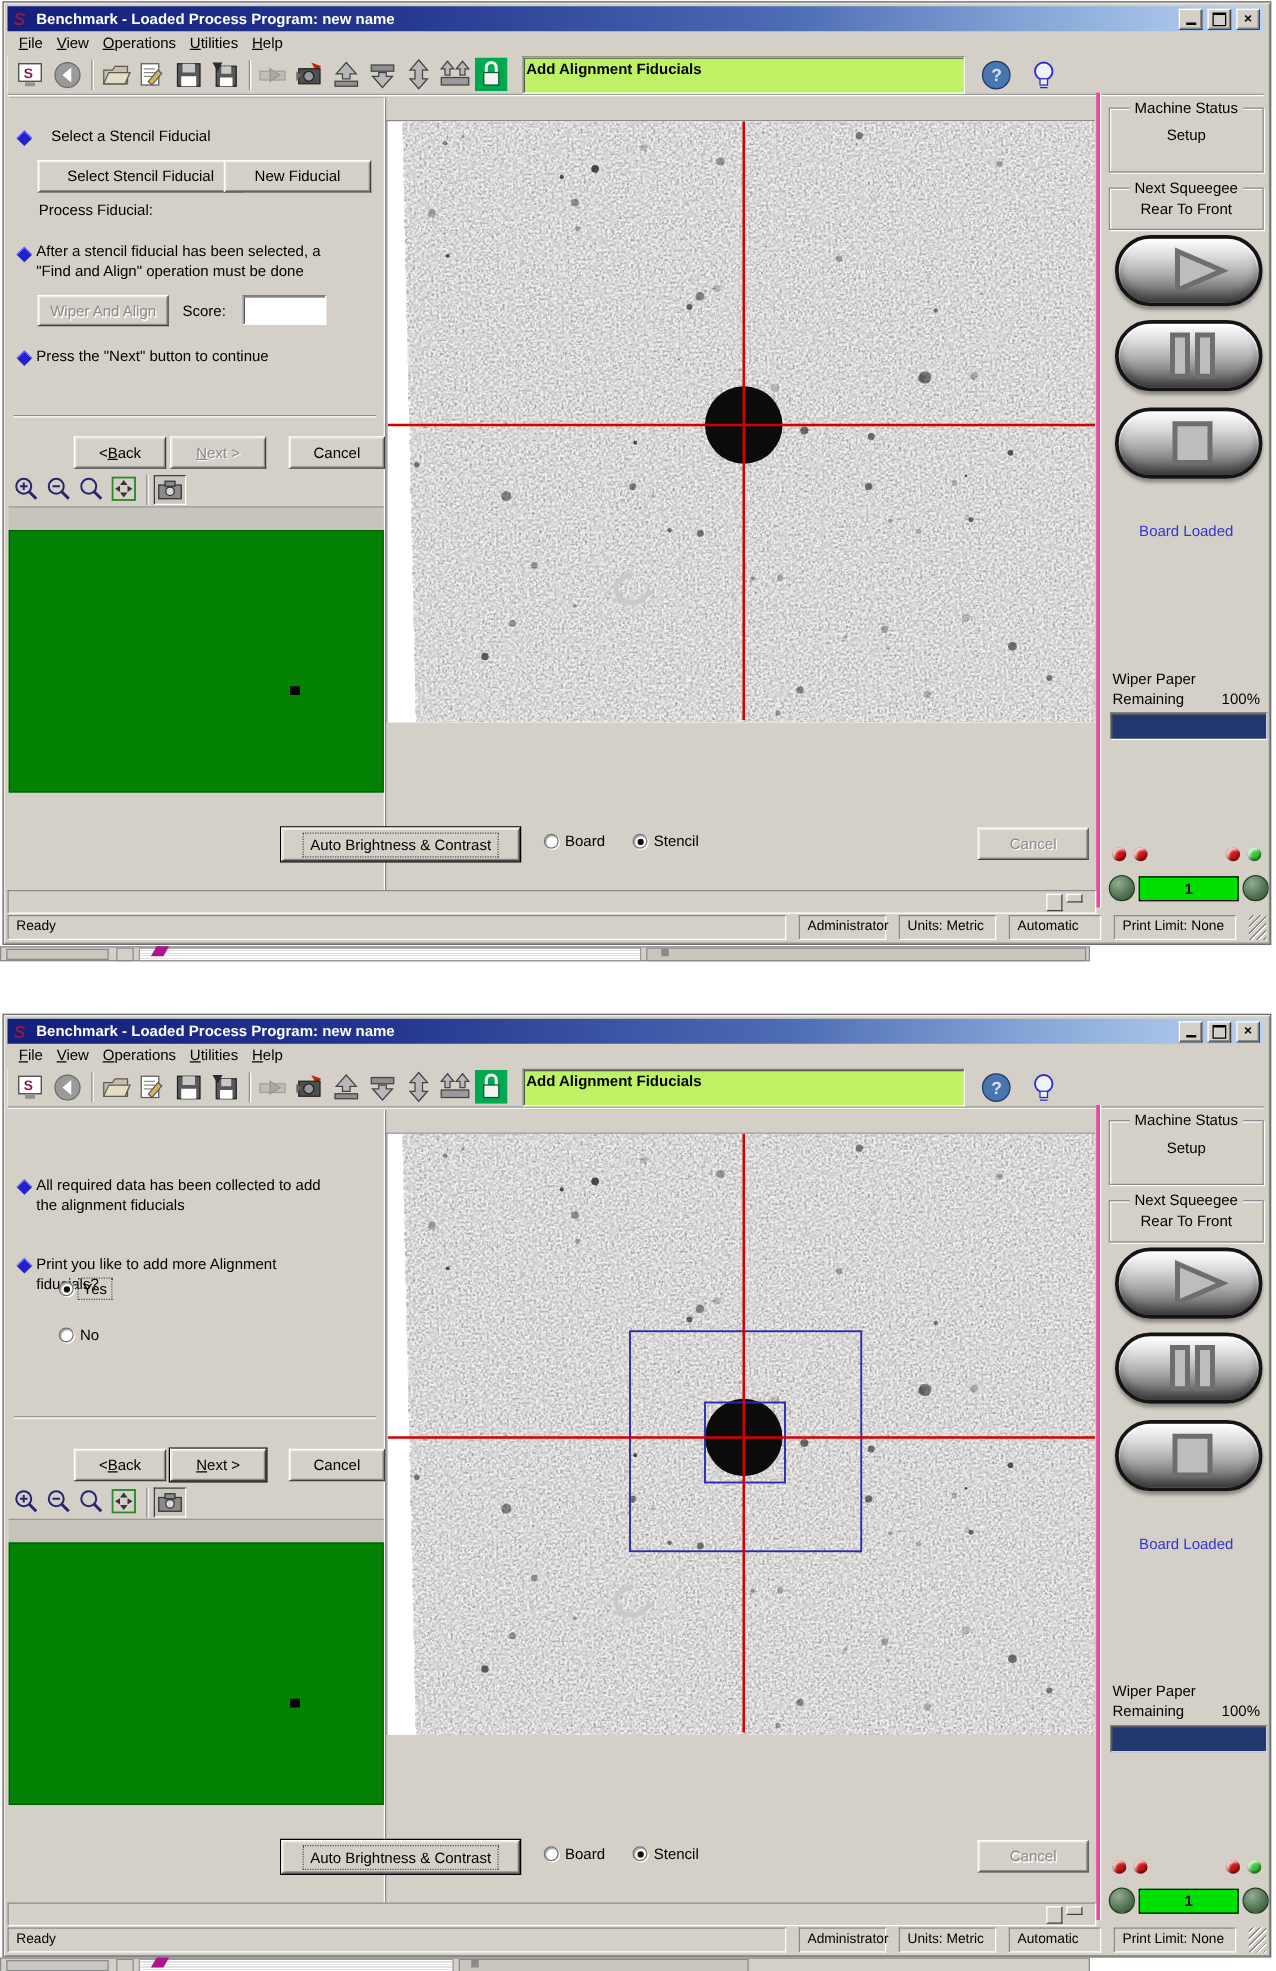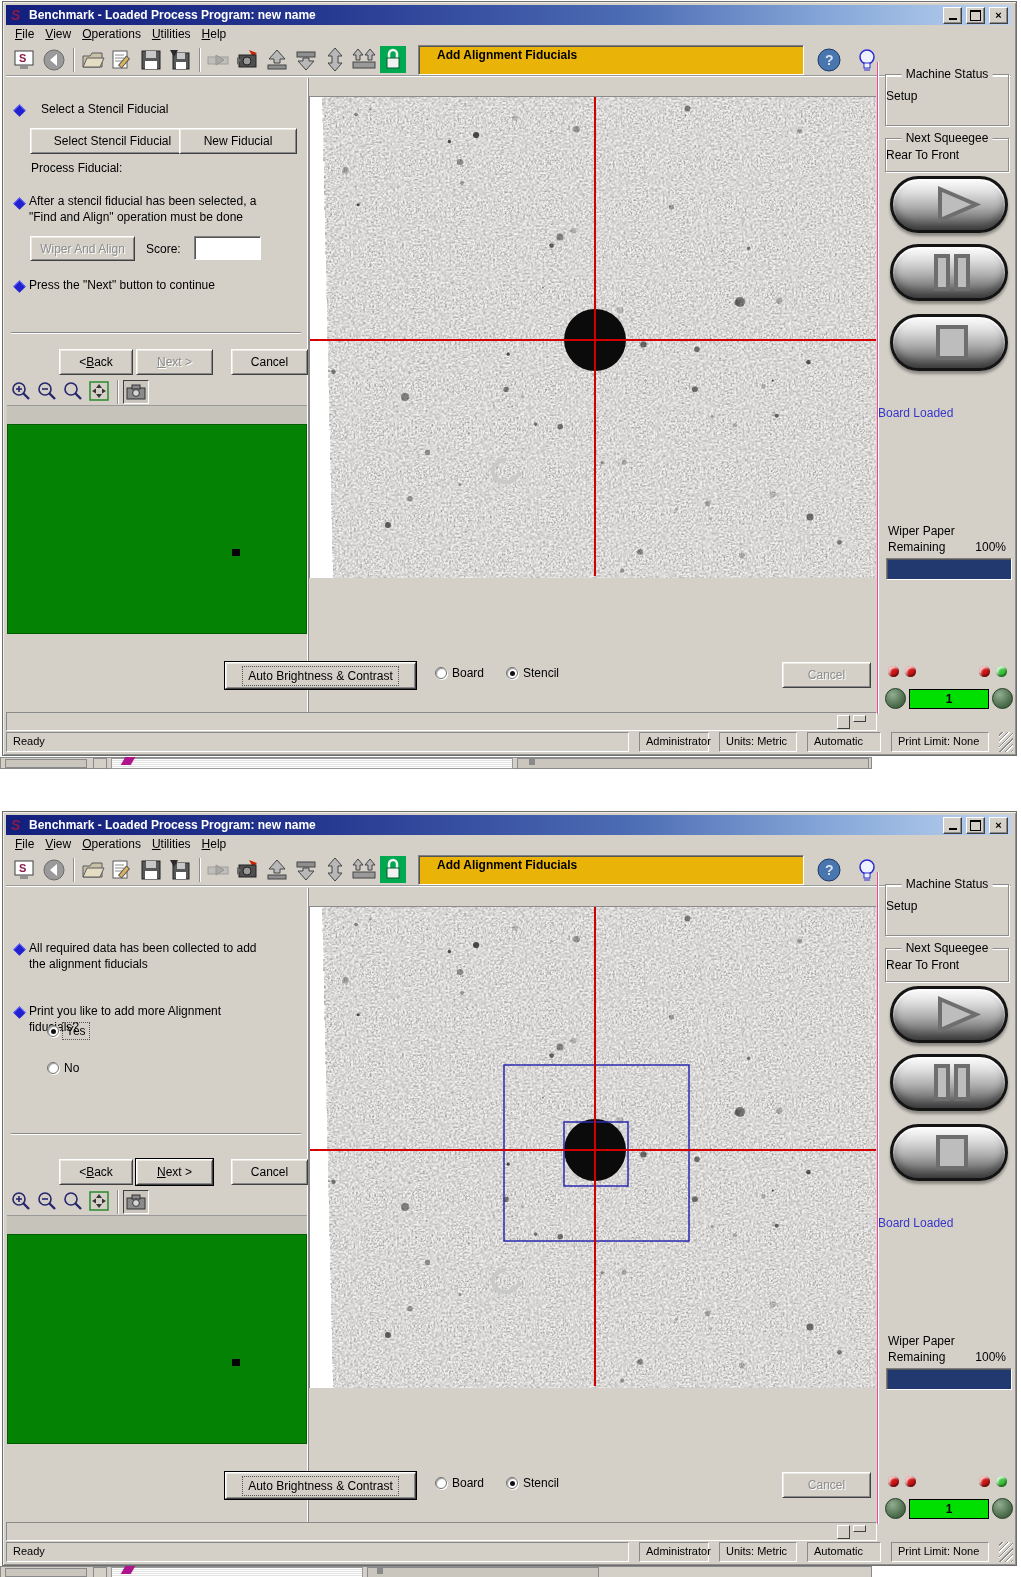--- a/index.html
+++ b/index.html
@@ -19,23 +19,23 @@
   .glyph-max{width:9px;height:8px;border:1px solid #000;border-top-width:2px}
   .glyph-x{font-size:11px;font-weight:bold;line-height:1}
   .menubar{position:absolute;left:3px;top:24px;width:1005px;height:17px;display:flex;align-items:flex-start;
            padding-left:4px;box-sizing:border-box;font-size:12px}
   .mitem{padding:1px 6px 1px 5px;white-space:nowrap}
   .mu{text-decoration:underline}
   .toolbar{position:absolute;left:3px;top:42px;width:1005px;height:32px;display:flex;align-items:center;
            padding-left:5px;box-sizing:border-box;border-bottom:1px solid #9a9a9a;box-shadow:0 1px 0 #fff}
   .tbtn{width:27px;height:27px;display:flex;align-items:center;justify-content:center;margin-right:2px;flex:none}
   .tsep{width:0;height:24px;border-left:1px solid #8f8f8f;border-right:1px solid #fff;margin:0 4px;flex:none}
-  .taskbox{margin-left:10px;width:348px;height:24px;background:#eab308;flex:none;
+  .taskbox{margin-left:10px;width:348px;height:24px;background:#bef264;flex:none;
            border:1px solid;border-color:#808080 #fff #fff #808080;box-shadow:inset 1px 1px 0 #555;
-           font-weight:bold;font-size:12px;padding:2px 18px;white-space:nowrap;overflow:hidden}
+           font-weight:bold;font-size:12px;padding:2px 2px;white-space:nowrap;overflow:hidden}
   .roundicon{margin-left:12px;flex:none;display:flex;align-items:center;justify-content:center;width:26px;height:26px}
   
   .btn{background:#d4d0c8;border:1px solid;border-color:#fff #404040 #404040 #fff;
        box-shadow:inset 1px 1px 0 #ece9e2, inset -1px -1px 0 #8a8a8a;
        display:flex;align-items:center;justify-content:center;font-size:12px;box-sizing:border-box;white-space:nowrap}
   .btn.dis{color:#8d8d8d;text-shadow:1px 1px 0 #fff}
   .defbtn{box-shadow:0 0 0 1px #000, inset 1px 1px 0 #ece9e2, inset -1px -1px 0 #8a8a8a}
   .focusdots{outline:1px dotted #555;outline-offset:1px;padding:1px 4px}
   .field{background:#fff;border:1px solid;border-color:#808080 #fff #fff #808080;box-shadow:inset 1px 1px 0 #555;box-sizing:border-box}
   .bullet{width:9px;height:9px;background:#2121cf;transform:rotate(45deg);box-shadow:inset 1px 1px 0 #7070ff}
@@ -58,22 +58,22 @@
   .gcircle{border-radius:50%;background:radial-gradient(circle at 35% 30%,#93ad93,#50714f 60%,#2f4c2f);border:1px solid #223a22}
   .statusbar{position:absolute;left:3px;top:730px;width:1007px;height:20px;display:flex;gap:10px;font-size:11px}
   .sbp{border:1px solid;border-color:#8a8a8a #fff #fff #8a8a8a;padding:2px 6px;white-space:nowrap;box-sizing:border-box}
   .grip{width:14px;background:repeating-linear-gradient(135deg,#d4d0c8 0 2px,#8a8a8a 2px 3px,#fff 3px 4px)}
   .bottomstrip{position:absolute;left:3px;top:710px;width:871px;height:19px;border:1px solid;
                border-color:#8a8a8a #fff #fff #8a8a8a;box-sizing:border-box}
   .miniicon{position:absolute;top:2px;width:11px;height:12px;background:#d4d0c8;border:1px solid;border-color:#fff #404040 #404040 #fff}
   .wizard{position:absolute;left:4px;top:76px;width:300px;height:634px;border-right:1px solid #fff;box-shadow:1px 0 0 #8a8a8a}
   .campanel{position:absolute;left:306px;top:94px;width:566px;height:481px;background:#fff;
             border-left:1px solid #8a8a8a;border-top:1px solid #8a8a8a;overflow:hidden}
-  .machine{position:absolute;left:874px;top:60px;width:138px;height:652px;border-left:1px solid #ec4899;box-shadow:inset 1px 0 0 #fff;font-size:12px}
-  .machtext{position:absolute;width:100%;white-space:nowrap}
+  .machine{position:absolute;left:874px;top:72px;width:138px;height:652px;border-left:3px solid #ec4899;box-shadow:inset 1px 0 0 #fff;font-size:12px}
+  .machtext{position:absolute;width:100%;text-align:center;white-space:nowrap}
   .zbtn{width:24px;height:22px;display:flex;align-items:center;justify-content:center;margin-right:2px}
   .zbtn.pressed{border:1px solid;border-color:#404040 #fff #fff #404040;background:#cac6be}
   .graystrip{position:absolute;left:0;width:300px;height:19px;background:#c6c3bb;border-top:1px solid #9a9a9a}
   .greenview{position:absolute;left:0;width:300px;height:210px;background:#048204;border:1px solid #025c02;box-sizing:border-box}
   .sliver{position:absolute;left:0;width:872px;height:12px;background:#d4d0c8;border:1px solid #8a8a8a;box-sizing:border-box}
   .hatch{background:repeating-linear-gradient(0deg,#fff 0 1px,#e2e2e2 1px 2px)}
 </style>
 </head>
 <body>
 

